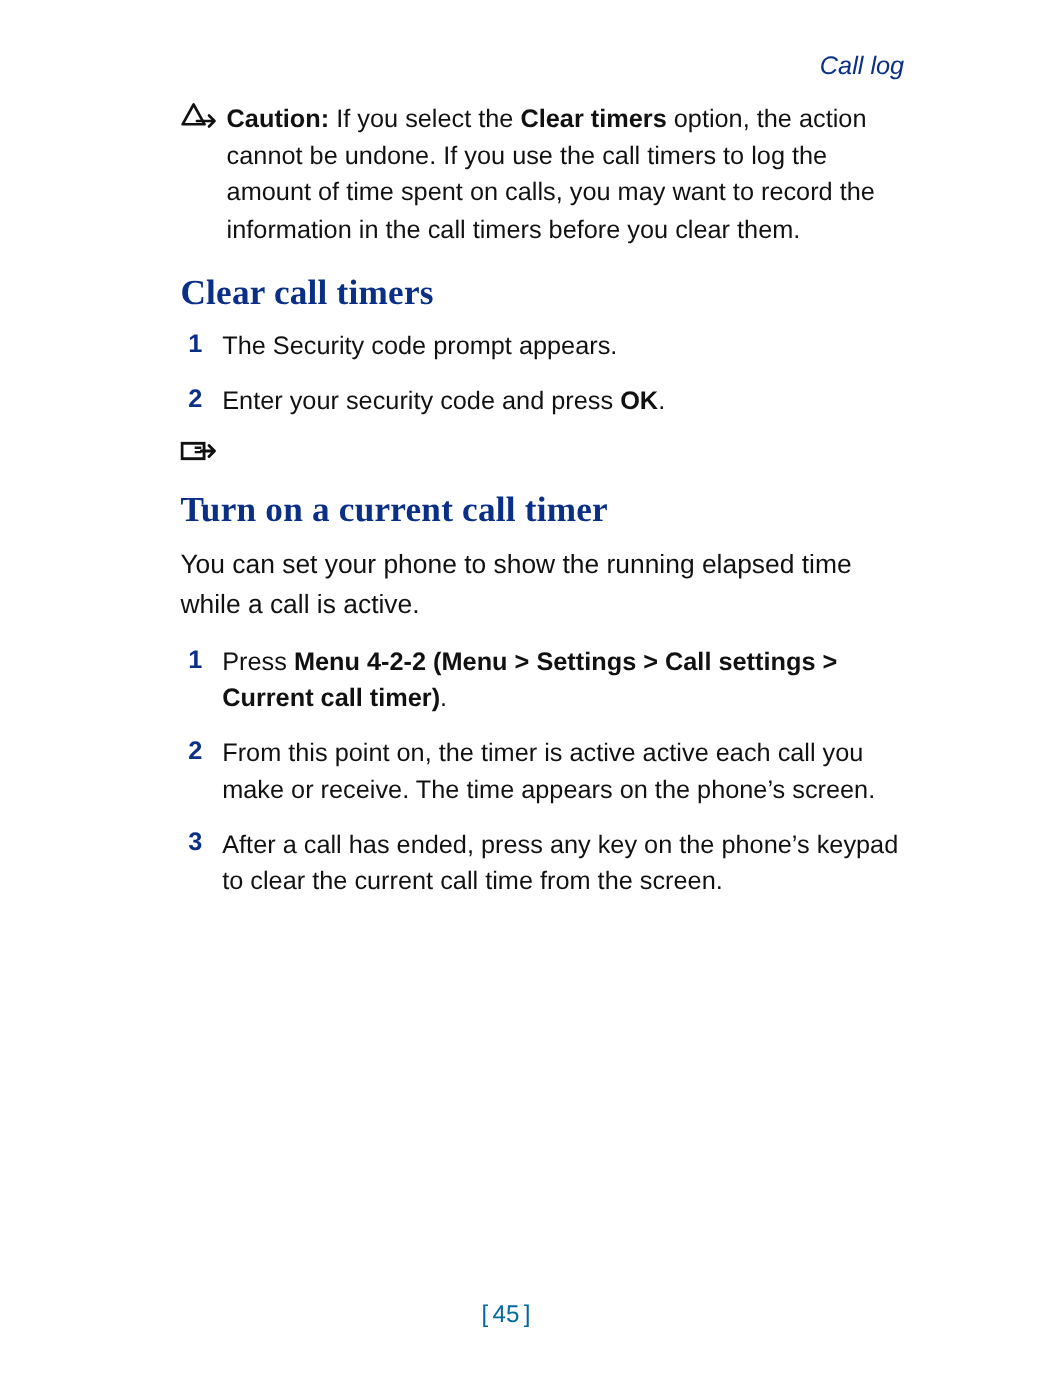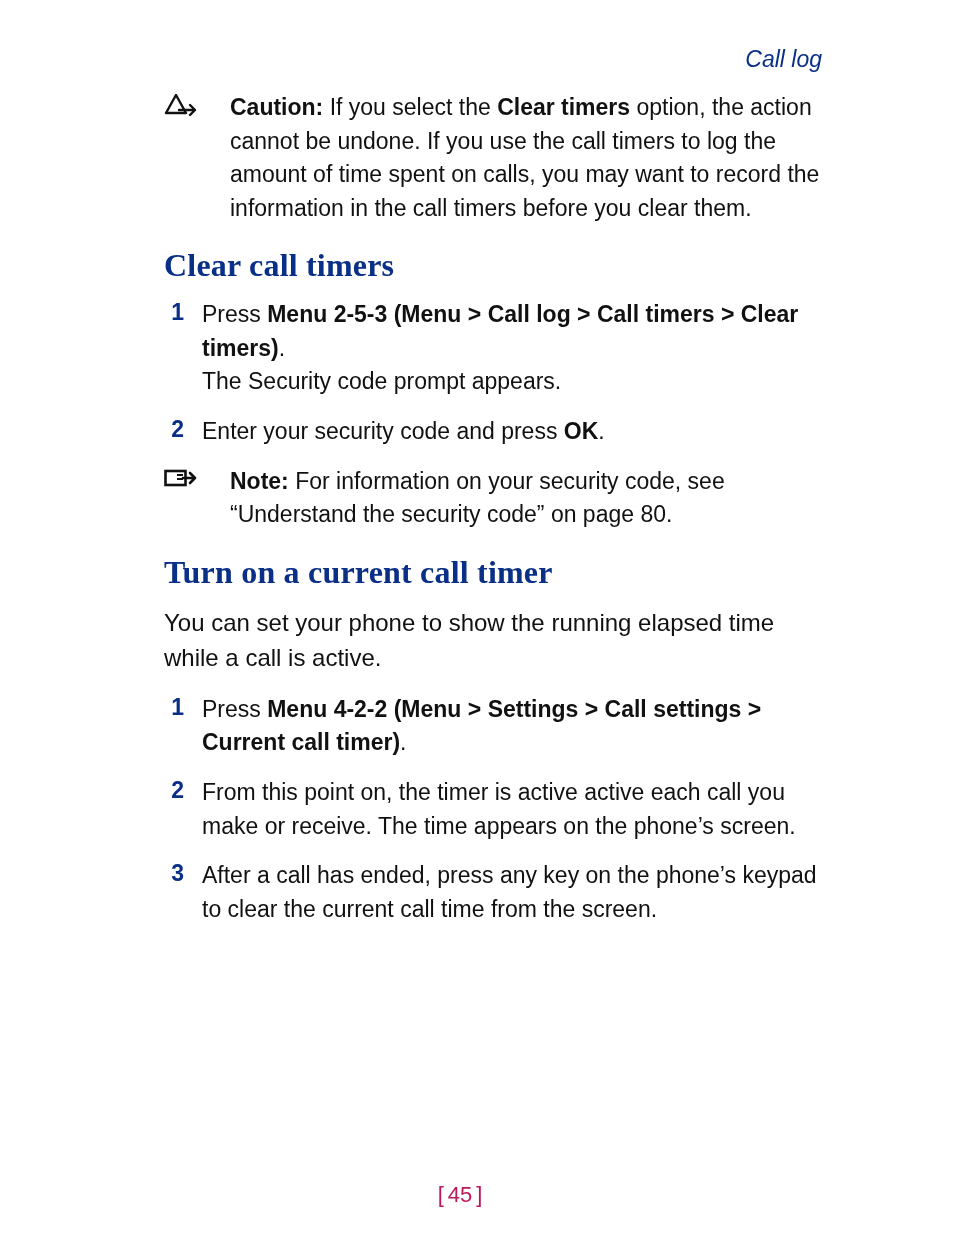--- a/index.html
+++ b/index.html
@@ -21,21 +21,21 @@
     color: #0a2f86;
     font-style: italic;
     font-size: 23px;
     margin: 0 0 18px 0;
     padding-right: 6px;
     font-family: "Segoe UI", "Helvetica Neue", Arial, sans-serif;
   }
   .callout {
     display: flex;
     align-items: flex-start;
-    gap: 32px;
+    gap: 8px;
     margin: 0 0 12px 0;
     padding-left: 72px;
   }
   .callout .icon {
     width: 34px;
     flex: 0 0 34px;
     padding-top: 2px;
   }
   .callout .body,
   .body-text,
@@ -87,21 +87,21 @@
     line-height: 1.46;
     margin: 0 0 18px 0;
     padding-left: 72px;
   }
   .page-num {
     position: absolute;
     left: 0;
     right: 0;
     bottom: 40px;
     text-align: center;
-    color: #be185d;
+    color: #0369a1;
     font-size: 22px;
   }
   .page-num .b1 { margin-right: 4px; }
   .page-num .b2 { margin-left: 4px; }
   svg { display: block; }
 </style>
 </head>
 <body>
 
 <div class="page">
@@ -119,45 +119,39 @@
       <b>Caution:</b><span> If you select the </span><b>Clear timers</b><span> option, the action cannot be undone. If you use the call timers to log the amount of time spent on calls, you may want to record the information in the call timers before you clear them.</span>
     </div>
   </div>
 
   <h2 class="sect">Clear call timers</h2>
 
   <ol class="steps">
     <li>
       <span class="num">1</span>
       <div class="step-content">
-        <div class="p">
-          <span>Press </span><b>Menu 2-5-3 (Menu &gt; Call log &gt; Call timers &gt; Clear timers)</b><span>.</span>
-        </div>
         <div class="p">The Security code prompt appears.</div>
       </div>
     </li>
     <li>
       <span class="num">2</span>
       <div class="step-content">
         <span>Enter your security code and press </span><b>OK</b><span>.</span>
       </div>
     </li>
   </ol>
 
   <div class="callout">
     <span class="icon">
       <svg viewBox="0 0 34 24" width="34" height="24">
         <rect x="1.5" y="4" width="20" height="14" fill="none" stroke="#111" stroke-width="2.6"></rect>
         <path d="M13 8 L19 8 M13 12 L19 12" stroke="#111" stroke-width="2.2"></path>
         <path d="M19 11 L31 11 L26 6 M31 11 L26 16" fill="none" stroke="#111" stroke-width="2.6" stroke-linecap="round" stroke-linejoin="round"></path>
       </svg>
     </span>
-    <div class="body">
-      <b>Note:</b><span>  For information on your security code, see “Understand the security code” on page 80.</span>
-    </div>
   </div>
 
   <h2 class="sect">Turn on a current call timer</h2>
 
   <div class="intro">You can set your phone to show the running elapsed time while a call is active.</div>
 
   <ol class="steps">
     <li>
       <span class="num">1</span>
       <div class="step-content">

